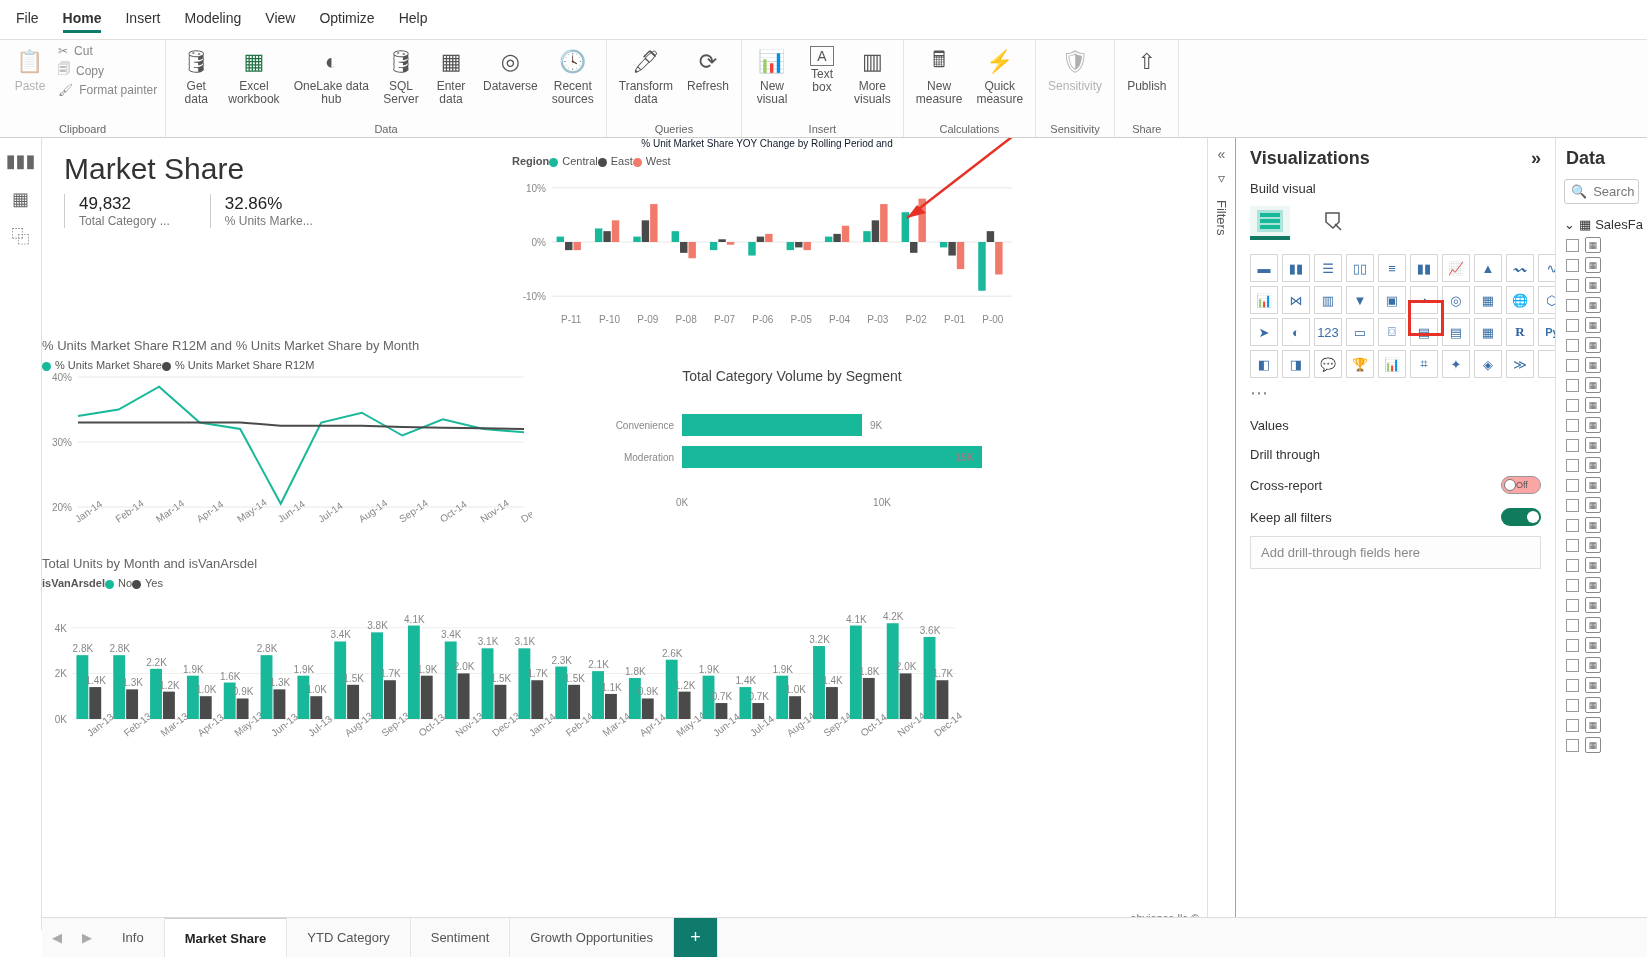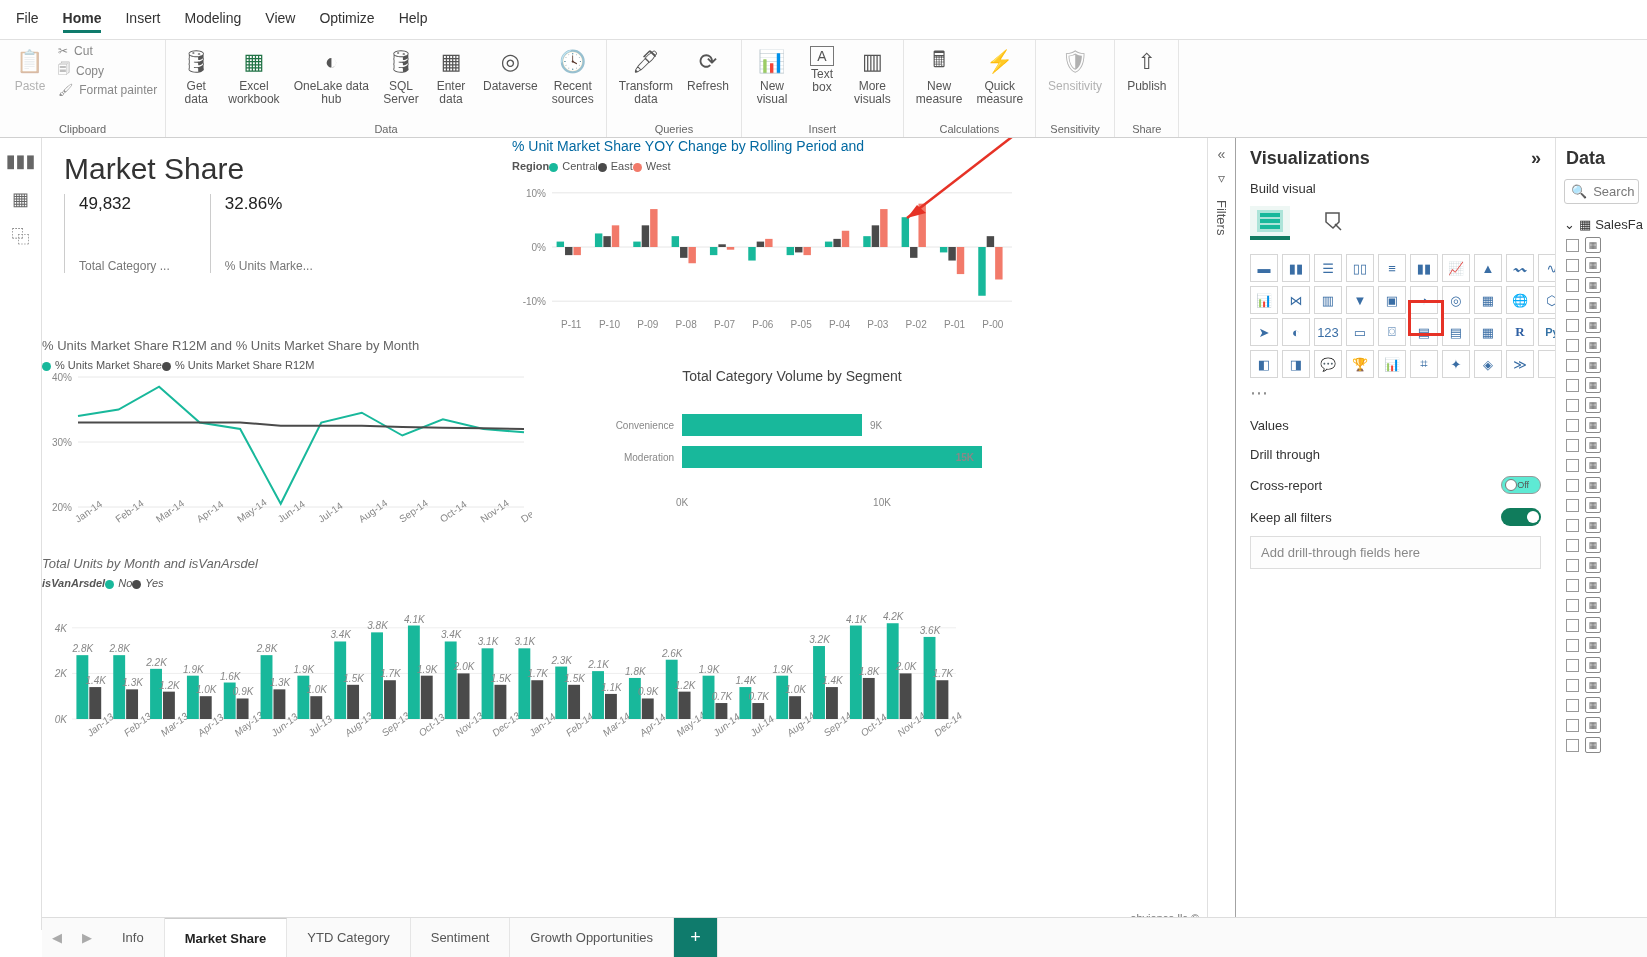--- a/index.html
+++ b/index.html
@@ -25,21 +25,21 @@
 
 .main { display: flex; height: calc(100vh - 165px); }
 .sidebar-left { width: 42px; border-right: 1px solid #e0e0e0; display:flex; flex-direction:column; align-items:center; gap:16px; padding-top:12px; }
 .sidebar-left .sico { font-size:18px; color:#666; cursor:pointer; }
 
 .canvas { flex: 1; position: relative; padding: 14px 22px 0 22px; overflow: hidden; }
 .page-title { font-size: 30px; font-weight: 300; color: #333; }
 .kpi-row { display:flex; gap:40px; margin-top:8px; }
 .kpi { border-left: 1px solid #ccc; padding-left: 14px; }
 .kpi .val { font-size: 17px; color:#222; }
-.kpi .lab { font-size: 12px; color:#777;margin-top:45px; }
+.kpi .lab { font-size: 12px; color:#777; }
 
 .chart-title { font-size: 13px; color:#666; }
 .legend { font-size: 11px; color:#555; display:flex; align-items:center; }
 .legend .dot { width:9px; height:9px; border-radius:50%; display:inline-block; margin-right:4px; vertical-align:middle; }
 .tick { font-size: 10px; fill:#888; }
 
 .chart-box { position: absolute; }
 
 
 .filters-collapsed { width: 28px; border-left:1px solid #e0e0e0; display:flex; flex-direction:column; align-items:center; padding-top:8px; gap:8px; }
@@ -55,21 +55,21 @@
 .viz-grid { display:grid; grid-template-columns: repeat(10, 28px); gap:4px; }
 .viz-cell { width:28px; height:28px; border:1px solid #d6d6d6; display:flex; align-items:center; justify-content:center; font-size:13px; color:#3a6ea5; cursor:pointer; background:#fff; }
 .viz-ellipsis { font-size:18px; color:#888; margin-top:4px; }
 
 .field-well { margin-top:14px; }
 .field-well .head { font-size:13px; color:#333; margin-bottom:6px; }
 .drop { border:1px solid #ddd; background:#fdfdfd; padding:8px 10px; font-size:13px; color:#888; }
 
 .toggle-row { display:flex; justify-content:space-between; align-items:center; font-size:13px; margin-top:14px; }
 .toggle { width:40px; height:18px; border-radius:10px; display:flex; align-items:center; padding:2px; font-size:9px; color:#fff; }
-.toggle.off { background:#5eead4; border:1px solid #999; color:#555; justify-content:flex-end; padding-right:8px;}
+.toggle.off { background:#fca5a5; border:1px solid #999; color:#555; padding-right:1px;}
 .toggle.on { background:#107c5c; justify-content:flex-end; padding-right:2px; }
 .toggle .knob { width:12px; height:12px; border-radius:50%; background:#fff; border:1px solid #777; }
 .toggle.on .knob{ border:none; background:#fff; margin-left:4px;}
 .toggle.off .txt{ margin-right:3px;}
 .toggle.on .txt{ position:absolute; margin-left:-28px; }
 
 
 .data-pane { width: 92px; border-left:1px solid #e0e0e0; padding:10px 4px; overflow:hidden; }
 .data-pane h3 { font-size:18px; font-weight:600; padding-left:6px;}
 .search-box { border:1px solid #ccc; border-radius:3px; padding:4px 6px; margin:10px 4px; display:flex; align-items:center; gap:6px; color:#777; font-size:13px; }
@@ -260,21 +260,21 @@
         <div class="val">49,832</div>
         <div class="lab">Total Category ...</div>
       </div>
       <div class="kpi">
         <div class="val">32.86%</div>
         <div class="lab">% Units Marke...</div>
       </div>
     </div>
 
     <div class="chart-box" style="left:470px; top:0px; width:510px;">
-      <div style="font-size:14px;color:#0369a1">% Unit Market Share YOY Change by Rolling Period and</div>
+      <div style="text-align:center;font-size:10px;color:#0f172a">% Unit Market Share YOY Change by Rolling Period and</div>
       <div class="legend" style="justify-content:flex-start;margin-top:6px">
         <span style="font-weight:600">Region</span>
         <span><span class="dot" style="background:#18b89b"></span><span>Central</span></span>
         <span><span class="dot" style="background:#4a4a4a"></span><span>East</span></span>
         <span><span class="dot" style="background:#f27a6a"></span><span>West</span></span>
       </div>
       <svg id="svg-yoy" width="510" height="170">
           <line x1="40" x2="500" y1="129.16666666666666" y2="129.16666666666666" stroke="#e6e6e6"></line>
           <text x="34" y="133.16666666666666" text-anchor="end" class="tick">-10%</text>
           <line x1="40" x2="500" y1="75" y2="75" stroke="#e6e6e6"></line>
@@ -369,21 +369,21 @@
           <text x="92" y="45" text-anchor="end" class="tick">Convenience</text>
           <text x="288" y="45" text-anchor="start" class="tick">9K</text>
           <rect x="100" y="62" width="300" height="22" fill="#18b89b"></rect>
           <text x="92" y="77" text-anchor="end" class="tick">Moderation</text>
           <text x="392" y="77" text-anchor="end" class="tick" fill="#fff" font-weight="600">15K</text>
           <text x="100" y="122" text-anchor="middle" class="tick">0K</text>
           <text x="300" y="122" text-anchor="middle" class="tick">10K</text>
         </svg>
     </div>
 
-    <div class="chart-box" style="left:0; top:418px; width:960px;font-style:italic;">
+    <div class="chart-box" style="left:0; top:418px; width:960px;">
       <div class="chart-title">Total Units by Month and isVanArsdel</div>
       <div class="legend" style="margin-top:6px">
         <span style="font-weight:600">isVanArsdel</span>
         <span><span class="dot" style="background:#18b89b"></span><span>No</span></span>
         <span><span class="dot" style="background:#4a4a4a"></span><span>Yes</span></span>
       </div>
       <svg id="svg-units" width="920" height="170">
           <line x1="30" x2="914" y1="130" y2="130" stroke="#eee"></line>
           <text x="25" y="134" text-anchor="end" class="tick">0K</text>
           <line x1="30" x2="914" y1="84.39999999999999" y2="84.39999999999999" stroke="#eee"></line>

